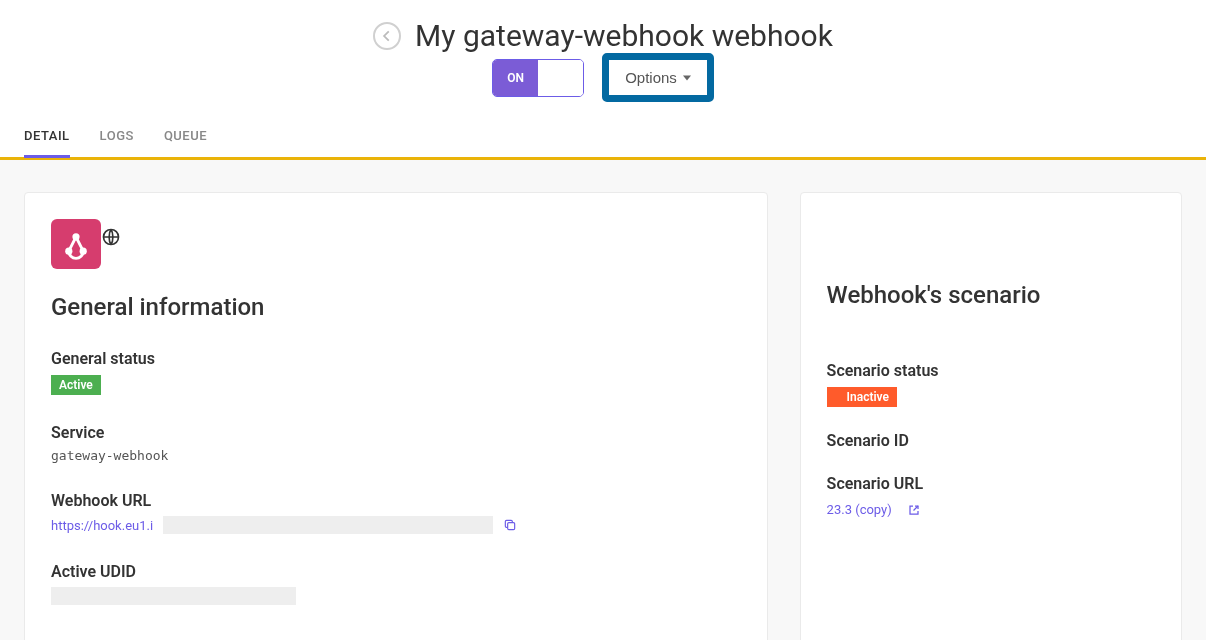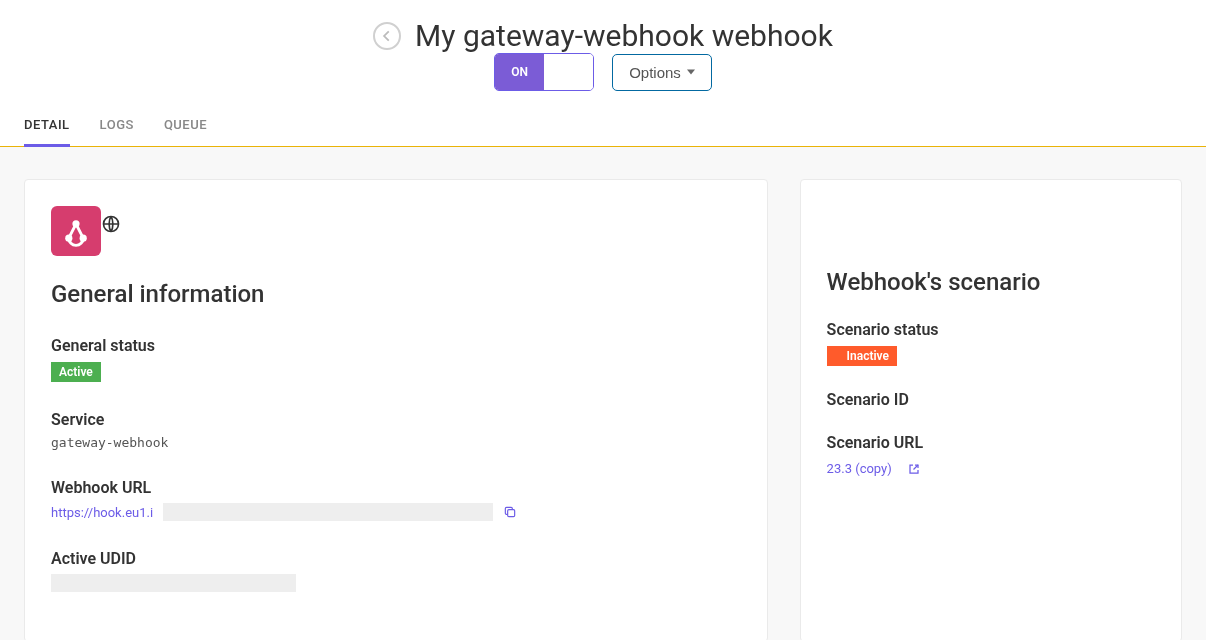--- a/index.html
+++ b/index.html
@@ -48,21 +48,21 @@
       color: #333;
     }
     .header-right {
       display: flex;
       align-items: center;
       gap: 18px;
     }
     .toggle-switch {
       display: flex;
       align-items: center;
-      width: 100px;
+      width: 92px;
       height: 38px;
       border-radius: 5px;
       overflow: hidden;
       border: 1px solid #6c5ce7;
       cursor: pointer;
     }
     .toggle-on {
       flex: 1;
       height: 100%;
       background: #7b5cd6;
@@ -76,36 +76,36 @@
     .toggle-off {
       flex: 1;
       height: 100%;
       background: #fff;
     }
     .options-button {
       display: flex;
       align-items: center;
       gap: 6px;
       padding: 9px 16px;
-      border: 1px solid #0369a1;
+      border: 7px solid #0369a1;
       border-radius: 5px;
       background: #fff;
       cursor: pointer;
       font-size: 15px;
       color: #555;
     }
     .options-button svg {
       width: 8px;
       height: 6px;
     }
     .tabs {
       display: flex;
       gap: 30px;
       padding: 10px 24px 0 24px;
-      border-bottom: 1px solid #eab308;
+      border-bottom: 3px solid #eab308;
     }
     .tab {
       padding: 8px 0 14px 0;
       font-size: 13px;
       font-weight: 500;
       color: #888;
       letter-spacing: 0.5px;
       cursor: pointer;
       position: relative;
     }
@@ -245,21 +245,21 @@
       gap: 16px;
     }
     .scenario-link svg {
       width: 12px;
       height: 12px;
     }
     .card-right .field-group {
       margin-bottom: 24px;
     }
     .card-right .section-title {
-      margin-bottom: 24px;
+      margin-bottom: 52px;
     }
   </style>
 </head>
 <body>
 
 <div class="header">
   <div class="header-left">
     <div class="back-button">
       <svg viewBox="0 0 24 24" fill="none" stroke="#bbb" stroke-width="3">
         <path d="M15 4 L7 12 L15 20"></path>

